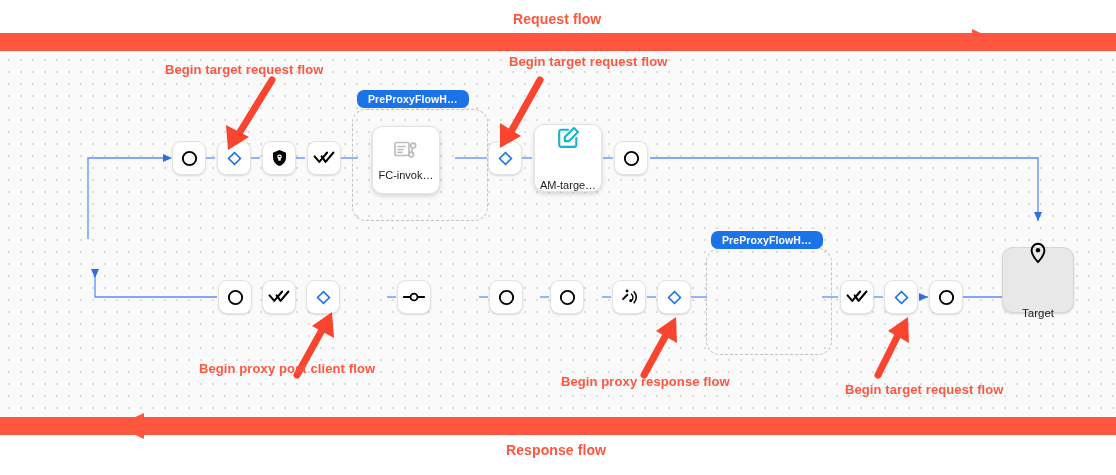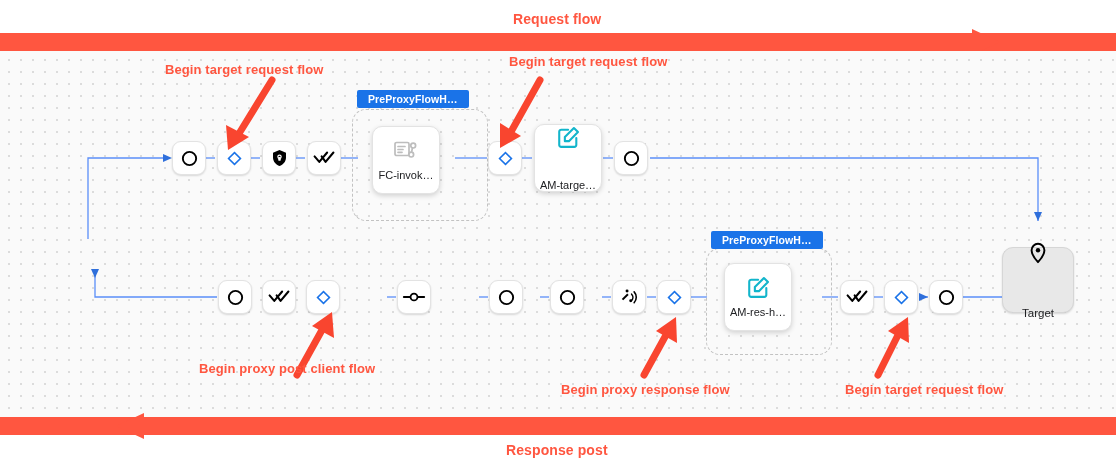--- a/index.html
+++ b/index.html
@@ -61,21 +61,21 @@
     background:#f1f1f1;border:1px solid #e3e3e3;border-radius:10px;z-index:-1;
   }
 
   
   .group{
     position:absolute;border:1.4px dashed #c2c2c2;border-radius:14px;
     background:transparent;
   }
   .group-badge{
     position:absolute;background:#1a73e8;color:#fff;font-size:10.5px;
-    font-weight:bold;border-radius:2px;padding:3px 11px;white-space:nowrap;
+    font-weight:bold;border-radius:7px;padding:3px 11px;white-space:nowrap;
     letter-spacing:.1px;
   }
 
   
   .anno-label{
     position:absolute;color:#ff5640;font-weight:bold;font-size:13px;
     white-space:nowrap;letter-spacing:.1px;
   }
   #annotations{position:absolute;left:0;top:0;width:1116px;height:475px;
     pointer-events:none;}
@@ -292,29 +292,20 @@
     <span>
       <svg width="17" height="17" viewBox="0 0 24 24" fill="none" stroke="#1a73e8" stroke-width="2.2">
         <rect x="12" y="3.6" width="11.9" height="11.9" transform="rotate(45 12 3.6)"></rect>
       </svg>
     </span>
   </div>
 
   <div class="group" style="left:706px;top:197px;width:124px;height:105px;"></div>
   <div class="group-badge" style="left:711px;top:180px;">PreProxyFlowH…</div>
   <div class="stack" style="left:724px;top:212px;"></div>
-  <div class="node big" style="left:724px;top:212px;">
-    <span>
-      <svg width="25" height="25" viewBox="0 0 24 24" fill="none" stroke="#12b5cb" stroke-width="2" stroke-linecap="round" stroke-linejoin="round">
-        <path d="M19.5 12.4 V19 A1.9 1.9 0 0 1 17.6 21 H5 A1.9 1.9 0 0 1 3.1 19 V6.4 A1.9 1.9 0 0 1 5 4.5 H11.6"></path>
-        <path d="M17.2 2.9 L21.1 6.8 L12.4 15.5 H8.5 V11.6 Z"></path>
-      </svg>
-    </span>
-    <span class="node-label">AM-res-h…</span>
-  </div>
 
   <div class="node sm" style="left:840px;top:229px;">
     <span>
       <svg width="22" height="16" viewBox="0 0 28 18" fill="none" stroke="#000" stroke-width="2.6" stroke-linecap="round" stroke-linejoin="round">
         <polyline points="2,7 8,14 18,2"></polyline>
         <polyline points="11,7 16,14 26,2"></polyline>
       </svg>
     </span>
   </div>
 
@@ -361,18 +352,18 @@
     <g>
       <line x1="878" y1="375" x2="898" y2="335" stroke="#f9452f" stroke-width="7" stroke-linecap="round"></line>
       <polygon points="908,317 909,343 888,331"></polygon>
     </g>
   </g>
 </svg>
 
 <div class="anno-label" style="left:165px;top:62px;">Begin target request flow</div>
 <div class="anno-label" style="left:509px;top:54px;">Begin target request flow</div>
 <div class="anno-label" style="left:199px;top:361px;">Begin proxy post client flow</div>
-<div class="anno-label" style="left:561px;top:382px;">Begin proxy response flow</div>
+<div class="anno-label" style="left:561px;top:374px;">Begin proxy response flow</div>
 <div class="anno-label" style="left:845px;top:382px;">Begin target request flow</div>
 
 <div class="banner" id="response-banner"></div>
 <div class="arrow-left"></div>
-<div class="banner-label" id="response-flow-label">Response post</div>
+<div class="banner-label" id="response-flow-label">Response flow</div>
 
 </body></html>

